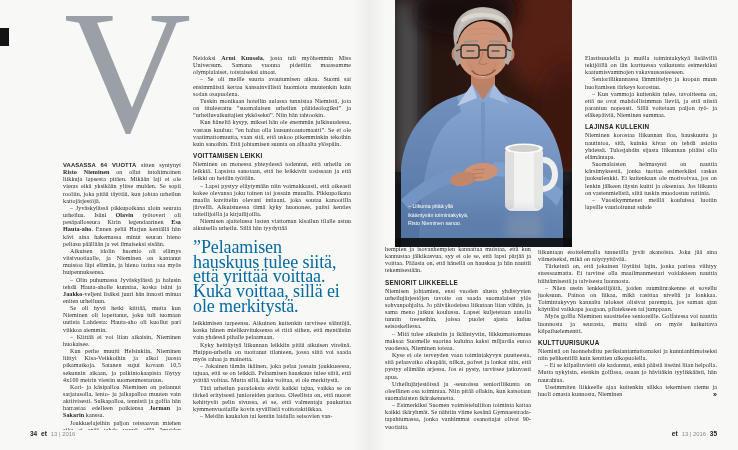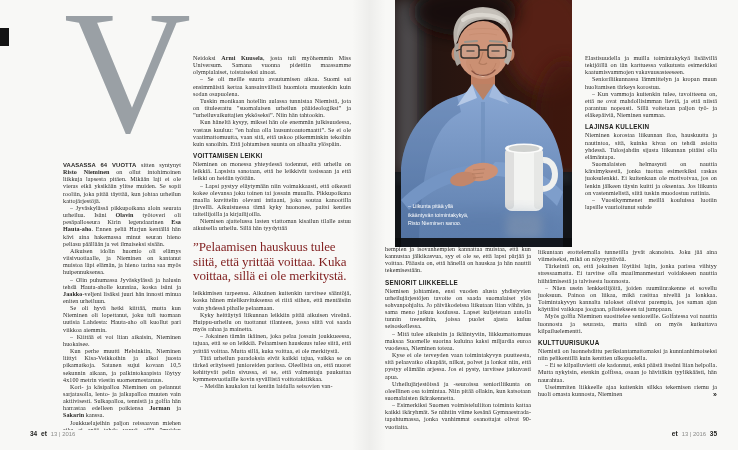--- a/index.html
+++ b/index.html
@@ -16,21 +16,21 @@
   .colA{left:385px;top:246px;width:146px;height:188px;}
   .colB-side{left:585px;top:55px;width:132px;height:194px;}
   .colB-bottom{left:538px;top:249px;width:179px;height:183px;}
   .para{margin:0;font-size:6.1px;line-height:7.15px;letter-spacing:.08px;
         text-align:justify;text-indent:7px;color:#2b2a28;}
   .para.noindent{text-indent:0;}
   .para b{font-weight:bold;}
   .para.lead b:first-child{font-family:"Liberation Sans",sans-serif;font-size:5.9px;}
   .col-heading{margin:4px 0 2px;font-family:"Liberation Sans",sans-serif;font-size:6.3px;
                font-weight:bold;letter-spacing:.25px;color:#1d1d1b;}
-  .pull-quote{margin:7px 0 6px;font-size:13px;line-height:14.9px;color:#7f1d1d;
+  .pull-quote{margin:7px 0 6px;font-size:18px;line-height:14.9px;color:#0369a1;
               text-align:left;letter-spacing:-.1px;}
   .cont-mark{float:right;font-family:"Liberation Sans",sans-serif;font-weight:bold;
              font-size:7px;color:#1d1d1b;}
   .photo{position:absolute;left:395px;top:0;width:177px;height:247px;}
   .photo svg{display:block;}
   .photo-caption{position:absolute;left:13px;top:202px;width:100px;
                  font-family:"Liberation Sans",sans-serif;font-size:5.3px;line-height:8.5px;
                  color:#ffffff;}
   .caption-line{white-space:nowrap;}
   .footer{position:absolute;top:430px;font-family:"Liberation Sans",sans-serif;

